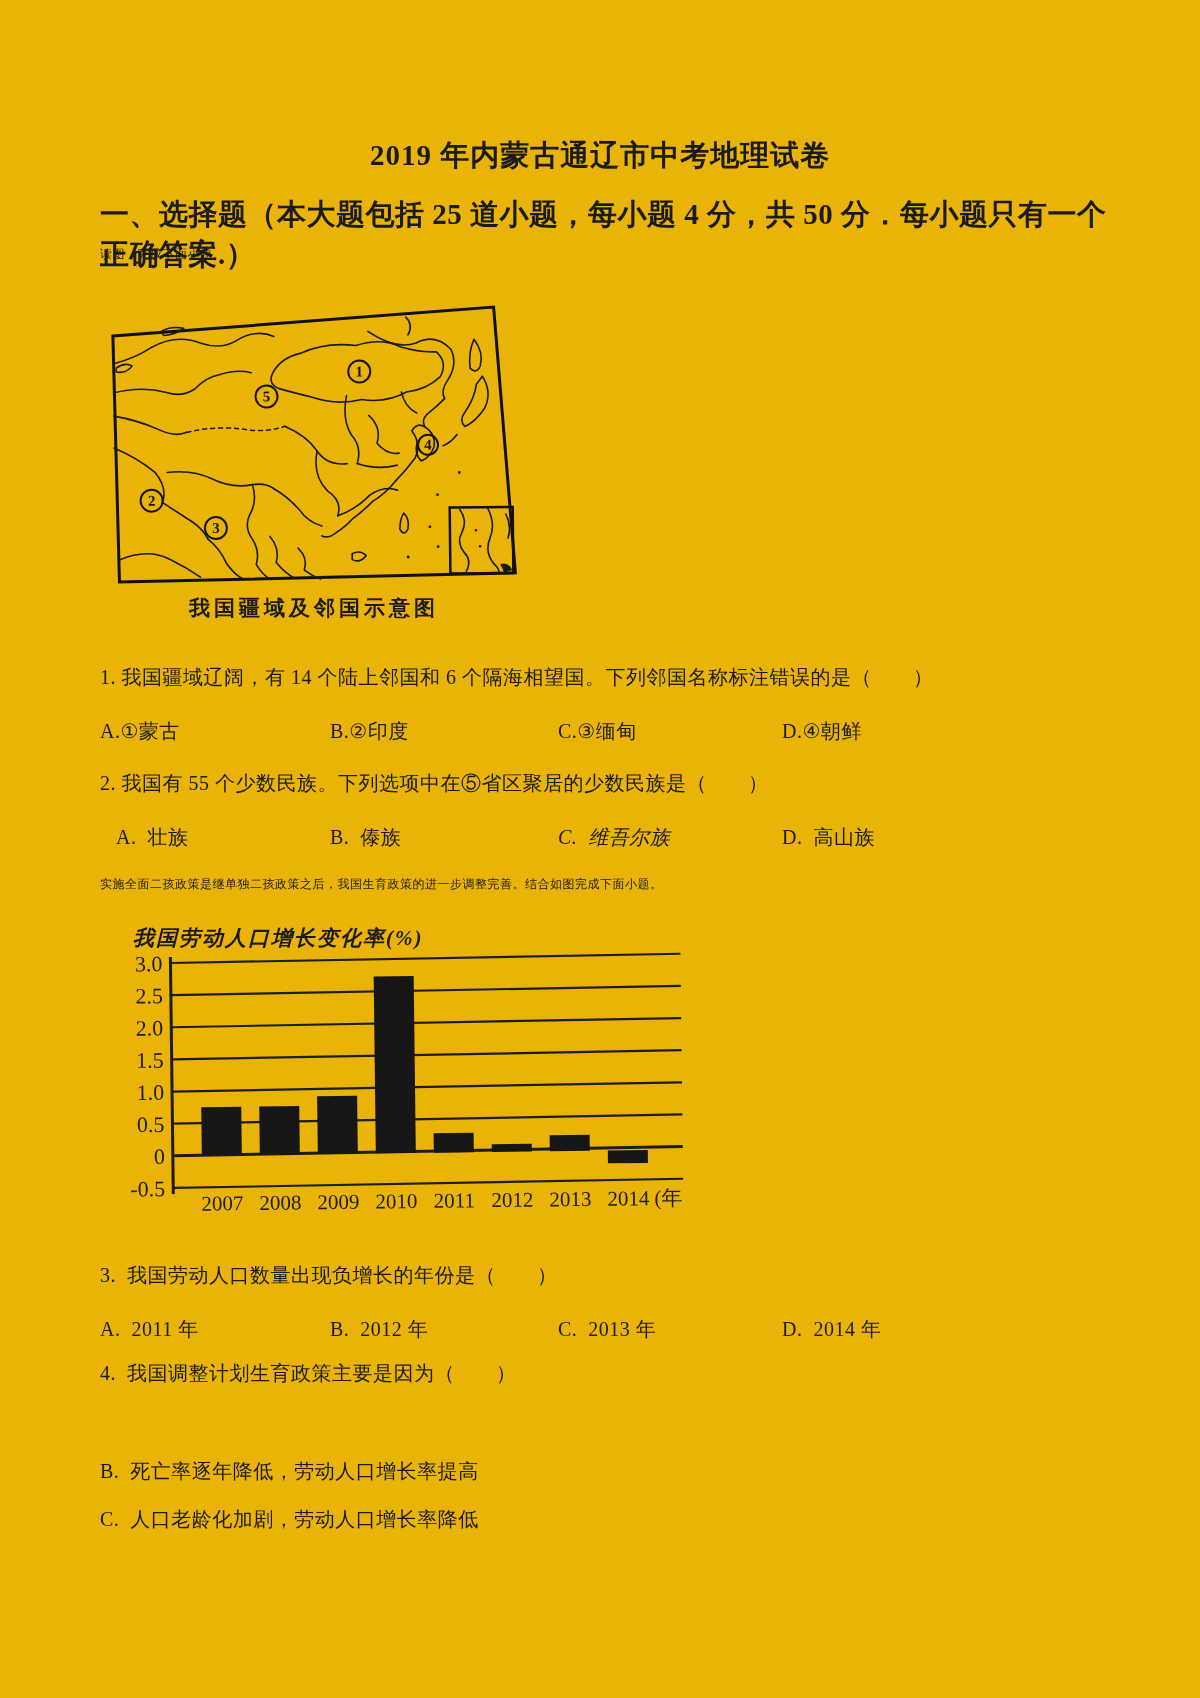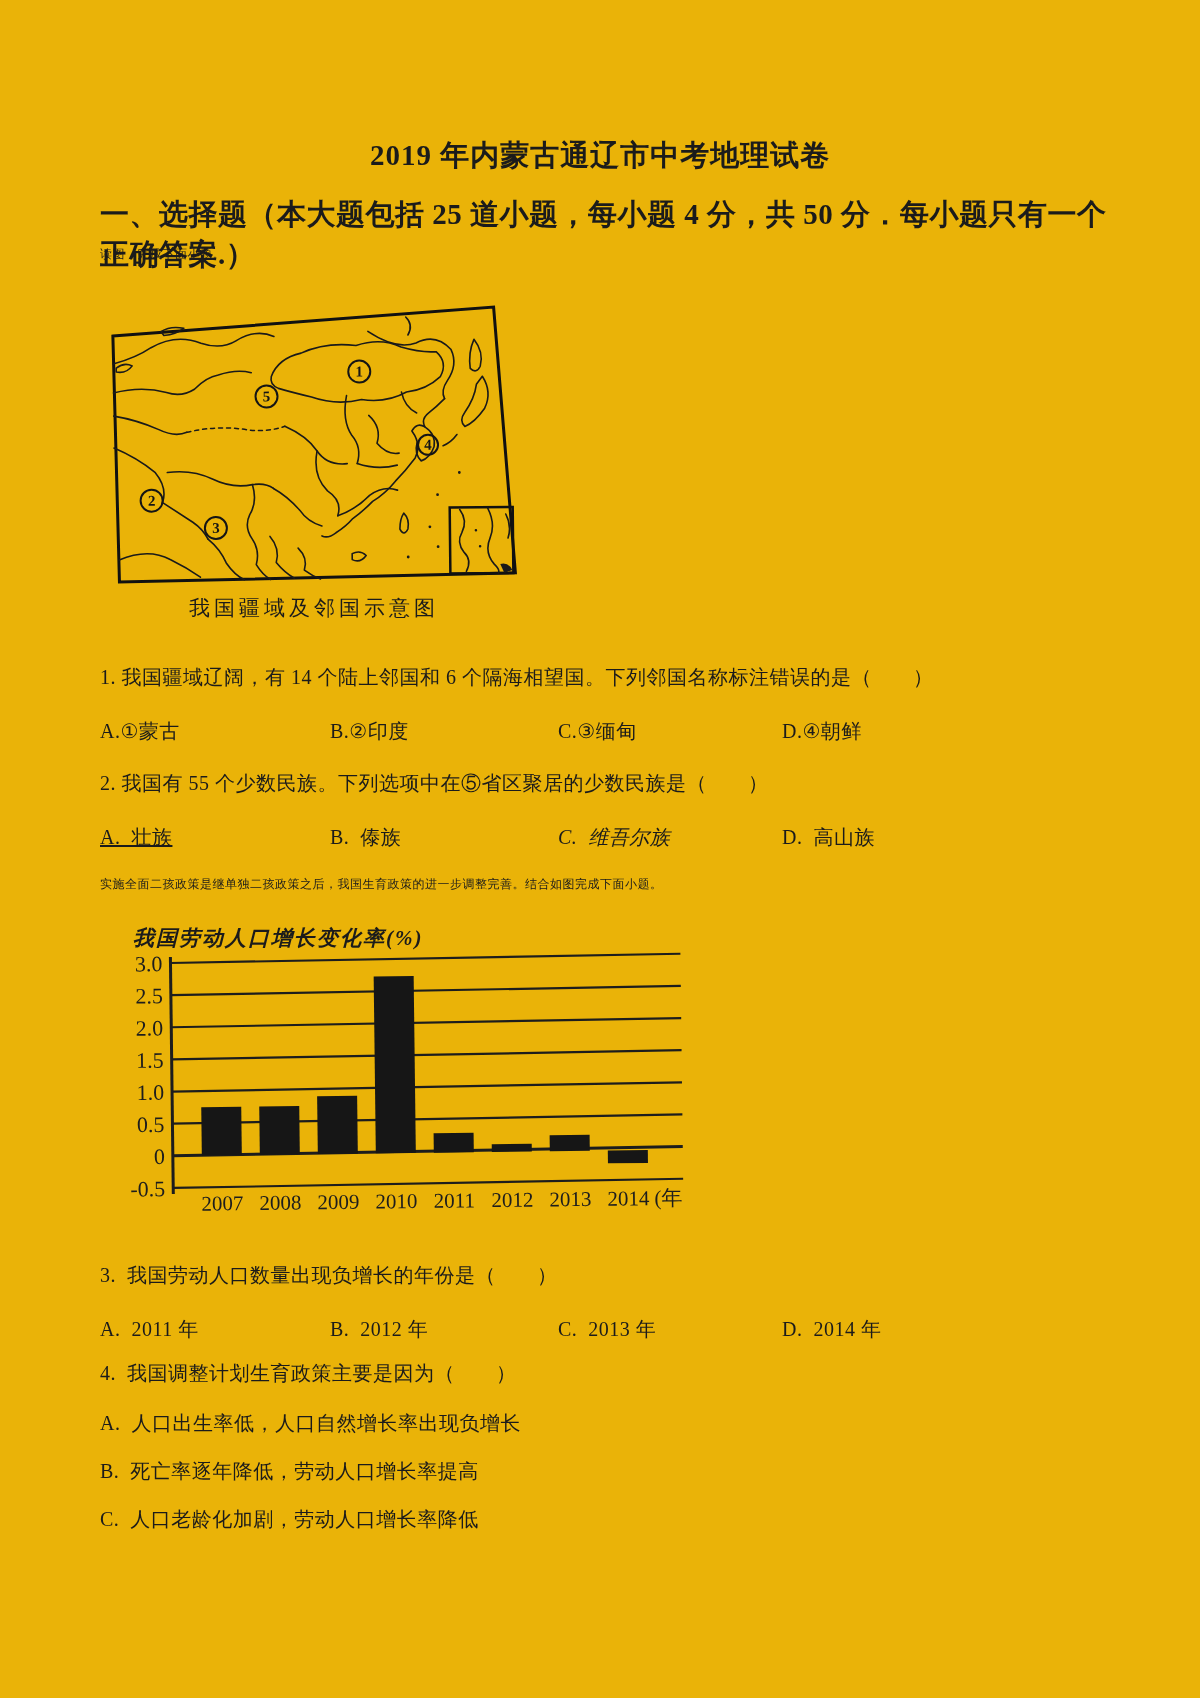--- a/index.html
+++ b/index.html
@@ -7,21 +7,21 @@
         font-family:"Liberation Serif","DejaVu Serif",serif;color:#1b1b1b;overflow:hidden;}
   .abs{position:absolute;}
   .doc-title{top:136px;left:0;width:1200px;text-align:center;font-size:29px;font-weight:bold;letter-spacing:1px;}
   .section-header{top:195px;left:100px;width:1010px;font-size:29px;font-weight:bold;letter-spacing:.5px;}
   .body-line{font-size:12px;letter-spacing:.5px;white-space:pre-wrap;}
   .q-text{font-size:20px;letter-spacing:.5px;white-space:pre-wrap;}
   .opt-row{left:100px;width:1020px;height:30px;}
   .opt{position:absolute;top:0;font-size:20px;letter-spacing:.5px;white-space:pre-wrap;}
   .opt-stacked{left:100px;width:1000px;font-size:20px;letter-spacing:.5px;white-space:pre-wrap;}
   .map-wrap{left:106px;top:296px;width:416px;height:292px;transform:rotate(-0.6deg);}
-  .map-caption{left:106px;top:594px;width:416px;text-align:center;font-size:21px;font-weight:normal;letter-spacing:4px;}
+  .map-caption{left:106px;top:594px;width:416px;text-align:center;font-size:21px;font-weight:bold;letter-spacing:4px;}
   .chart-title{left:133px;top:924px;font-size:21px;font-weight:bold;letter-spacing:2px;font-style:italic;}
   .chart-wrap{left:126px;top:946px;width:580px;height:280px;transform:rotate(-0.7deg);}
   .tick{font-family:"Liberation Serif","DejaVu Serif",serif;font-size:22px;fill:#1d1d1d;}
   .xtick{font-family:"Liberation Serif","DejaVu Serif",serif;font-size:21px;fill:#1d1d1d;}
   .marker-num{font-family:"Liberation Serif","DejaVu Serif",serif;font-size:15px;font-weight:bold;fill:#151515;}
   svg .ln{fill:none;stroke:#1a1a1a;stroke-width:1.6;stroke-linecap:round;stroke-linejoin:round;}
   svg .ln-d{fill:none;stroke:#1a1a1a;stroke-width:1.5;stroke-dasharray:4 4;stroke-linecap:round;}
   svg .bd{fill:none;stroke:#111;stroke-width:3;}
 </style>
 </head>
@@ -126,21 +126,21 @@
   <div class="abs q-text" style="left:100px;top:664px;">1. 我国疆域辽阔，有 14 个陆上邻国和 6 个隔海相望国。下列邻国名称标注错误的是（　　）</div>
   <div class="abs opt-row" style="top:718px;">
     <span class="opt" style="left:0;">A.①蒙古</span>
     <span class="opt" style="left:230px;">B.②印度</span>
     <span class="opt" style="left:458px;">C.③缅甸</span>
     <span class="opt" style="left:682px;text-align:right;">D.④朝鲜</span>
   </div>
 
   <div class="abs q-text" style="left:100px;top:770px;">2. 我国有 55 个少数民族。下列选项中在⑤省区聚居的少数民族是（　　）</div>
   <div class="abs opt-row" style="top:824px;">
-    <span class="opt" style="left:0;text-decoration:underline;">A.  壮族</span>
+    <span class="opt" style="left:16px;">A.  壮族</span>
     <span class="opt" style="left:230px;">B.  傣族</span>
     <span class="opt" style="left:458px;font-style:italic;">C.  维吾尔族</span>
     <span class="opt" style="left:682px;">D.  高山族</span>
   </div>
 
   <div class="abs body-line" style="left:100px;top:876px;width:1010px;">实施全面二孩政策是继单独二孩政策之后，我国生育政策的进一步调整完善。结合如图完成下面小题。</div>
 
   <div class="abs chart-title">我国劳动人口增长变化率(%)</div>
   <div class="abs chart-wrap">
     <svg id="chart-svg" width="580" height="280" viewBox="0 0 580 280">
@@ -183,17 +183,16 @@
 
   <div class="abs q-text" style="left:100px;top:1262px;">3.  我国劳动人口数量出现负增长的年份是（　　）</div>
   <div class="abs opt-row" style="top:1316px;">
     <span class="opt" style="left:0;">A.  2011 年</span>
     <span class="opt" style="left:230px;">B.  2012 年</span>
     <span class="opt" style="left:458px;">C.  2013 年</span>
     <span class="opt" style="left:682px;">D.  2014 年</span>
   </div>
 
   <div class="abs q-text" style="left:100px;top:1360px;">4.  我国调整计划生育政策主要是因为（　　）</div>
-  <div class="abs opt-stacked" style="top:1410px;">A.  人口出生率低，人口自然增长率出现负增长</div>
   <div class="abs opt-stacked" style="top:1506px;">C.  人口老龄化加剧，劳动人口增长率降低</div>
   <div class="abs opt-stacked" style="top:1458px;">B.  死亡率逐年降低，劳动人口增长率提高</div>
 
 </div>
 
 </body></html>

